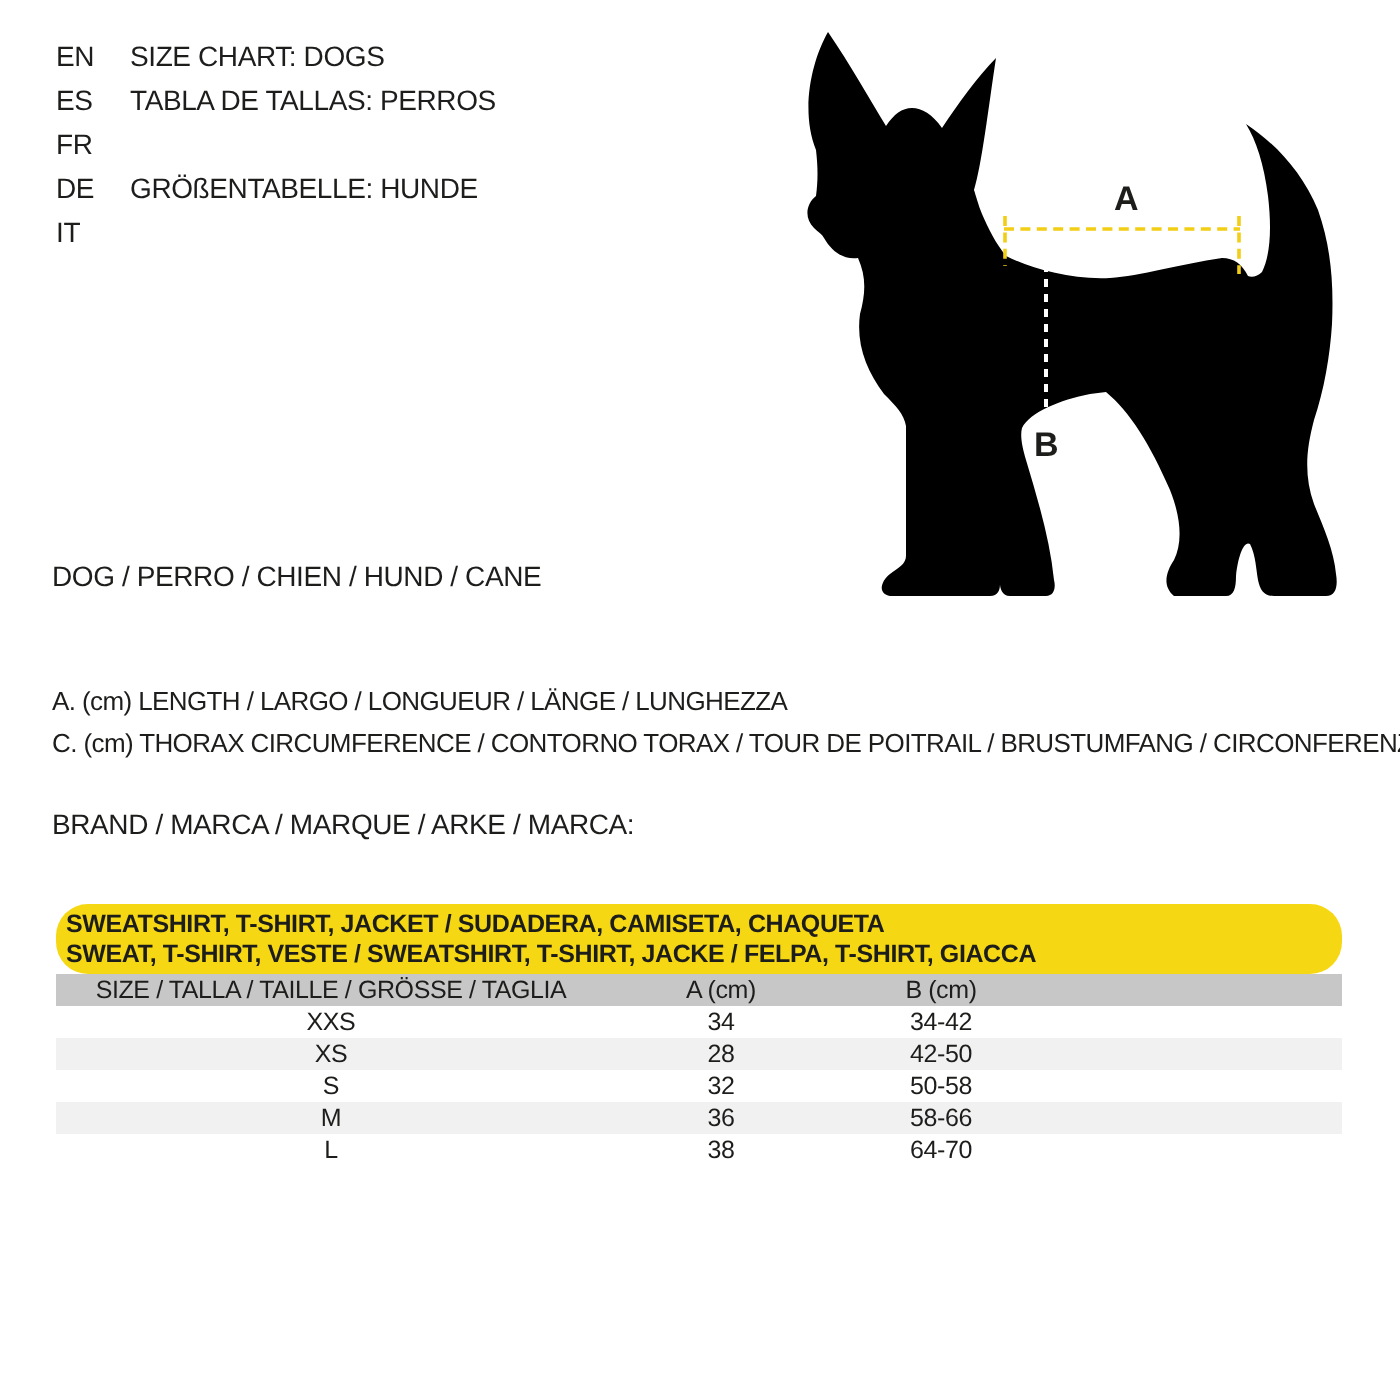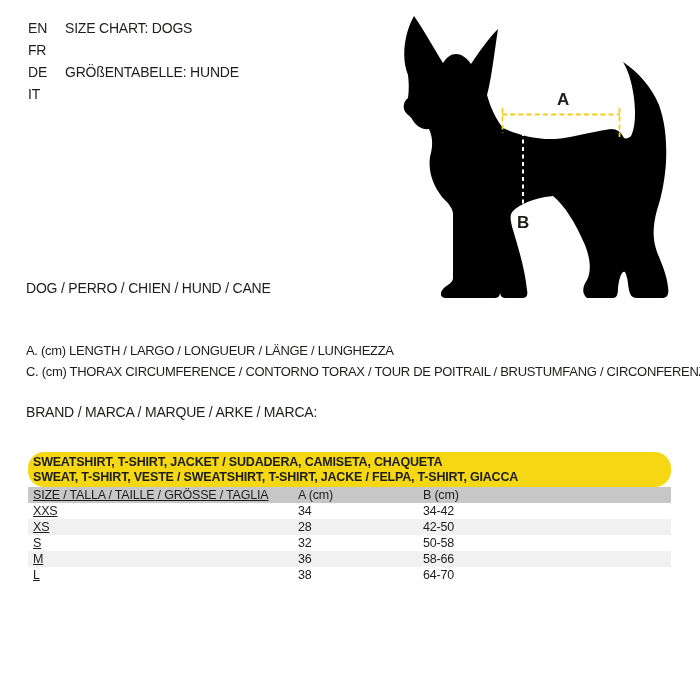--- a/index.html
+++ b/index.html
@@ -34,32 +34,36 @@
   .thead, .trow {
     display:grid;
     grid-template-columns:270px 125px 95px 1fr;
     height:16px;
     align-items:center;
     font-size:12.5px;
     white-space:nowrap;
   }
   .thead { background:#c7c7c7; }
   .trow.alt { background:#f1f1f1; }
-  .cell-size { padding-left:5px; text-align:left;text-decoration:underline; }
-  .cell-a, .cell-b { text-align:left; }
+  .cell-size { padding-left:5px; text-align:center; }
+  .cell-a, .cell-b { text-align:center; }
 </style>
 </head>
 <body>
 
 <div class="stage">
 
   <div class="lang-list">
     <div class="lang-row">
       <span class="lang-code">EN</span>
       <span class="lang-text">SIZE CHART: DOGS</span>
+    </div>
+    <div class="lang-row">
+      <span class="lang-code">ES</span>
+      <span class="lang-text">TABLA DE TALLAS: PERROS</span>
     </div>
     <div class="lang-row">
       <span class="lang-code">FR</span>
     </div>
     <div class="lang-row">
       <span class="lang-code">DE</span>
       <span class="lang-text">GRÖßENTABELLE: HUNDE</span>
     </div>
     <div class="lang-row">
       <span class="lang-code">IT</span>

